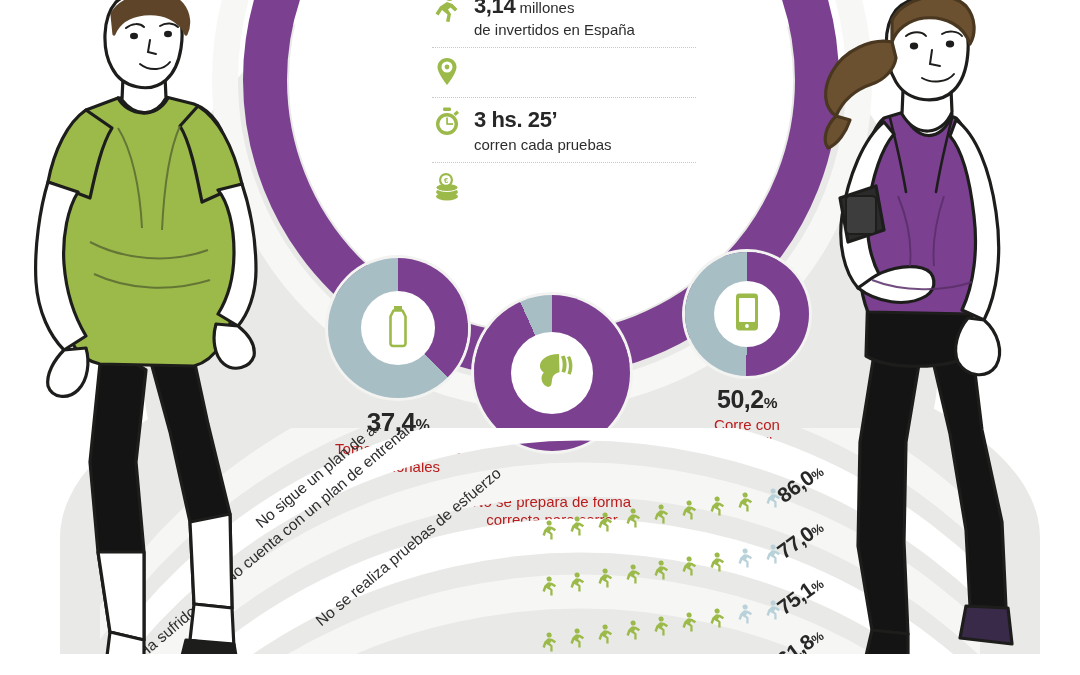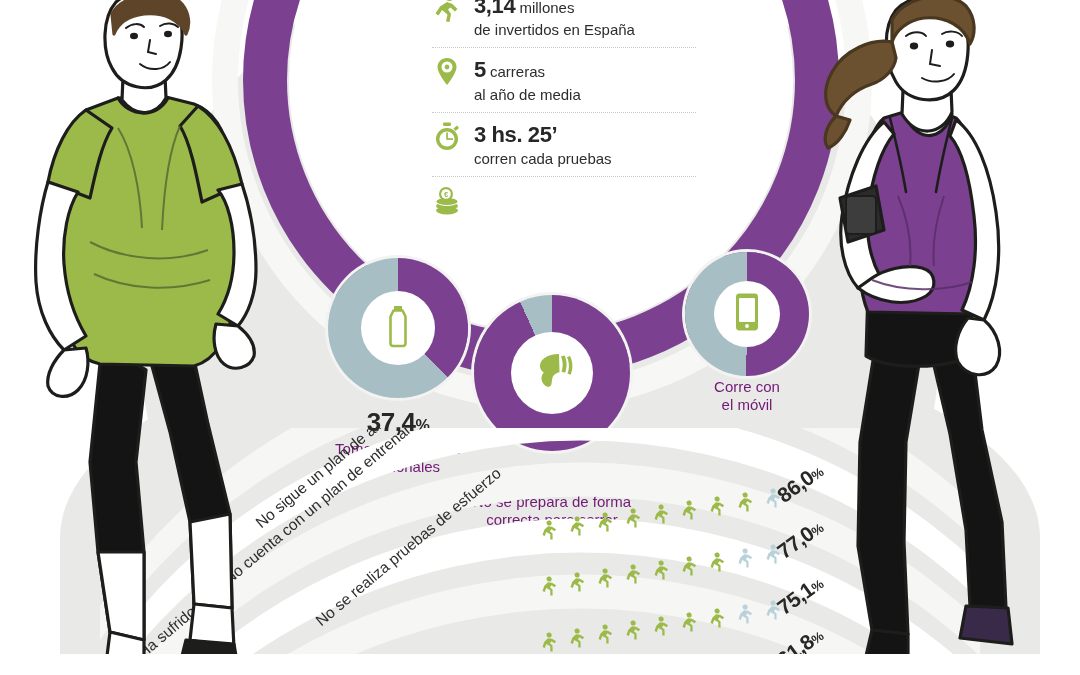--- a/index.html
+++ b/index.html
@@ -125,21 +125,21 @@
     justify-content: center;
   }
   .donut-label-pct {
     font-weight: bold;
     color: #272727;
     letter-spacing: -0.5px;
   }
   .donut-label-pct .sm { font-size: 0.62em; }
   .donut-label-txt {
     font-size: 15px;
-    color: #701a75;
+    color: #b91c1c;
     line-height: 1.22;
     margin-top: 2px;
   }
 
   #donut-supplements { left: 298px; top: 258px; width: 200px; }
   #donut-supplements .donut { width: 140px; height: 140px; }
   #donut-supplements .donut-hole { left: 33px; top: 33px; width: 74px; height: 74px; }
   #donut-supplements .donut-label-pct { font-size: 26px; margin-top: 9px; }
 
   #donut-preparation { left: 452px; top: 295px; width: 200px; }
@@ -215,25 +215,20 @@
       </div>
     </div>
 
     <div class="stat-row">
       <div class="stat-icon">
         <svg width="22" height="30" viewBox="0 0 22 30">
           <path d="M11 1 C5.5 1 1.5 5 1.5 10 C1.5 16.5 11 28 11 28 C11 28 20.5 16.5 20.5 10 C20.5 5 16.5 1 11 1 Z" fill="#9cba4a"></path>
           <circle cx="11" cy="10" r="5.5" fill="#ffffff"></circle>
           <circle cx="11" cy="10" r="2.4" fill="#9cba4a"></circle>
         </svg>
-      </div>
-      <div class="stat-text">
-        <span class="stat-big">5</span>
-        <span class="stat-unit">carreras</span><br>
-        <span>al año de media</span>
       </div>
     </div>
 
     <div class="stat-row">
       <div class="stat-icon">
         <svg width="26" height="30" viewBox="0 0 26 30">
           <rect x="9" y="0.5" width="8" height="3.6" rx="1.4" fill="#9cba4a"></rect>
           <path d="M19.5 6.5 L23 3.5 L25 6 L21.5 9 Z" fill="#9cba4a"></path>
           <circle cx="13" cy="17" r="11" fill="#9cba4a"></circle>
           <circle cx="13" cy="17" r="7.6" fill="#ffffff"></circle>
@@ -311,20 +306,23 @@
       <div class="donut-hole">
         <span>
           <svg width="26" height="40" viewBox="0 0 26 40">
             <rect x="2" y="1.5" width="22" height="37" rx="3.4" fill="#9cba4a"></rect>
             <rect x="5" y="6" width="16" height="24" rx="1" fill="#ffffff"></rect>
             <circle cx="13" cy="34" r="1.9" fill="#ffffff"></circle>
           </svg>
         </span>
       </div>
     </div>
+    <div class="donut-label-pct">
+      <span>50,2</span><span class="sm">%</span>
+    </div>
     <div class="donut-label-txt">
       <span>Corre con</span><br>
       <span>el móvil</span>
     </div>
   </div>
 
   <div id="bands">
     <svg class="band-svg" width="1080" height="247" viewBox="0 0 1080 247">
       <defs>
         <path id="arcPath0" d="M 120 196 A 560 560 0 0 1 960 108"></path>

